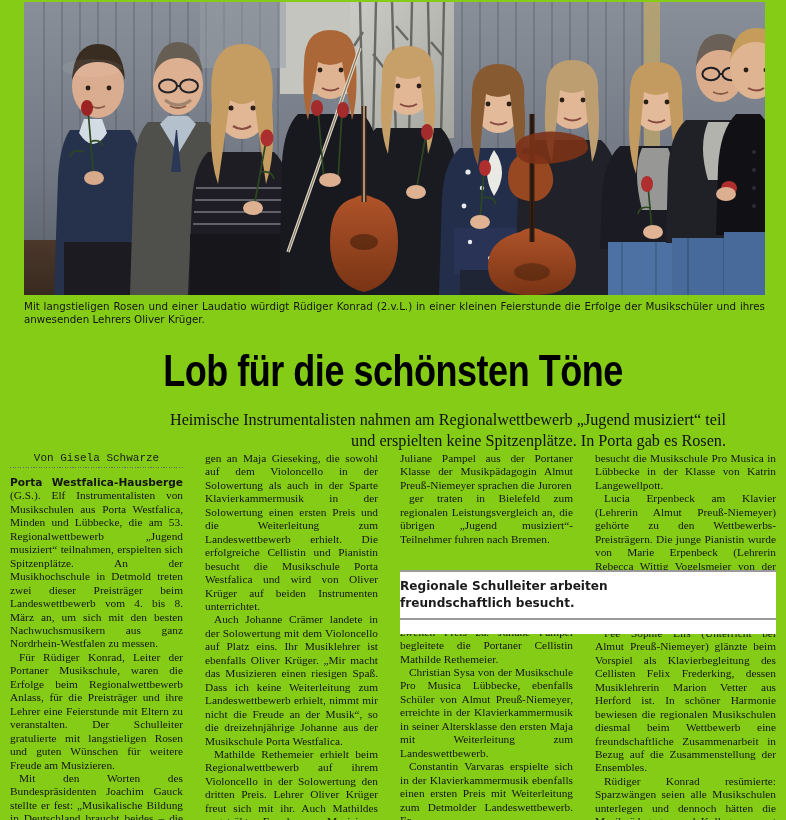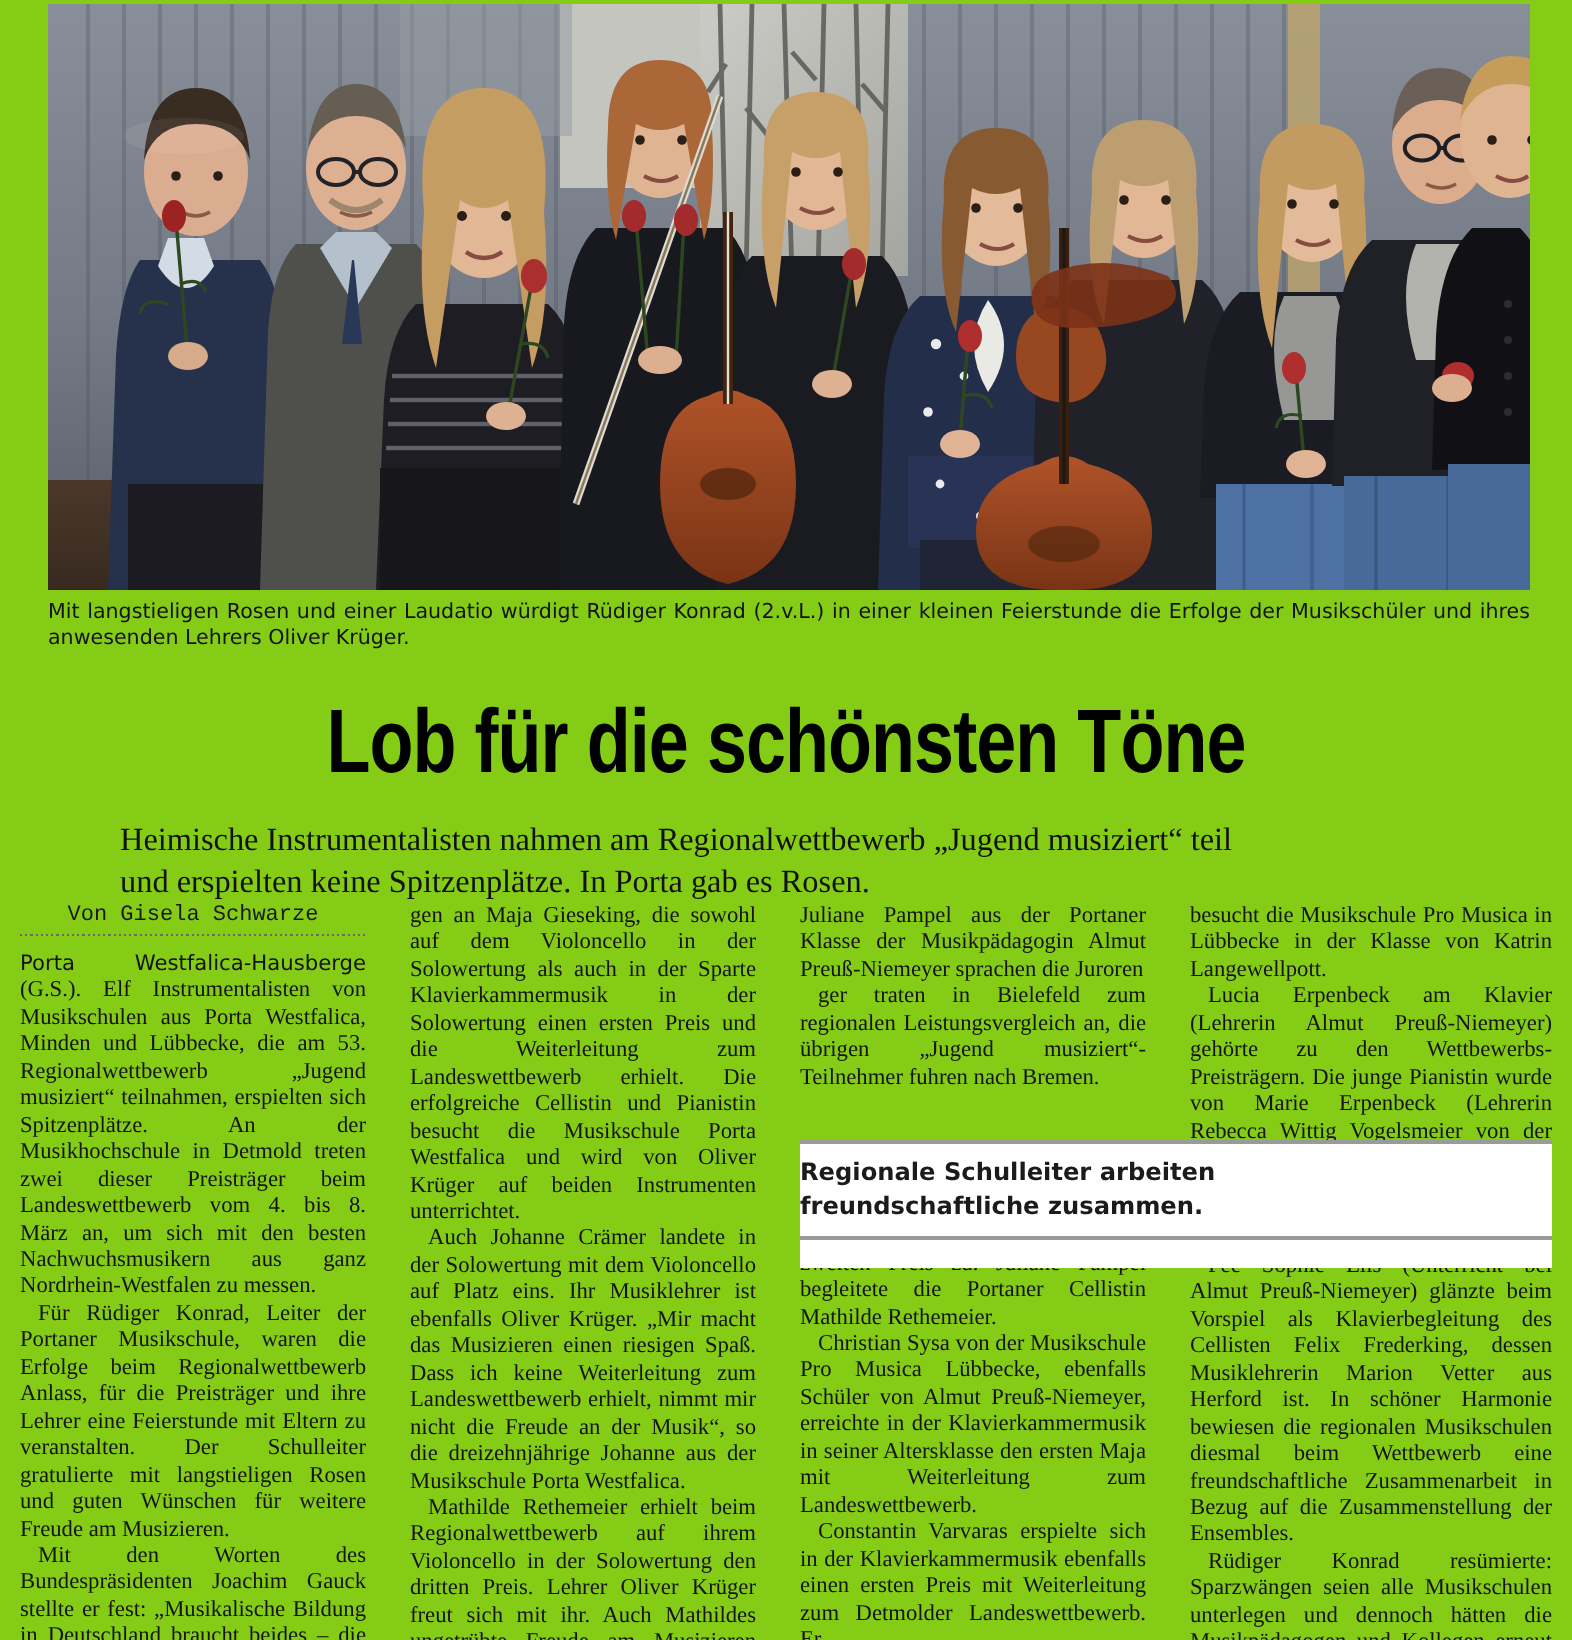--- a/index.html
+++ b/index.html
@@ -71,21 +71,21 @@
     letter-spacing: -0.6px;
     color: #000000;
     transform: scaleX(0.80);
     transform-origin: center top;
   }
   .subhead {
     position: absolute;
     left: 60px;
     top: 410px;
     width: 666px;
-    text-align: left;
+    text-align: right;
     font-family: "Liberation Serif", serif;
     font-size: 16.2px;
     line-height: 21px;
     color: #111111;
   }
   .subhead span { display: block; }
 
   
   .cols {
     position: absolute;
@@ -127,21 +127,21 @@
     font-size: 11.35px;
     line-height: 13.45px;
     text-align: justify;
     text-justify: inter-word;
     color: #141414;
     hyphens: manual;
   }
   p.body + p.body { text-indent: 9px; }
   p.body.noindent { text-indent: 0; }
   .lead-in {
-    font-weight: normal;
+    font-weight: bold;
     font-family: "DejaVu Sans", sans-serif;
     font-size: 10.6px;
   }
 
   
   .pullquote {
     position: absolute;
     left: 390px;
     top: 118px;
     width: 376px;
@@ -494,19 +494,19 @@
       <p class="body noindent">besucht die Musikschule Pro Musica in Lübbecke in der Klasse von Katrin Langewellpott.</p>
       <p class="body">Lucia Erpenbeck am Klavier (Lehrerin Almut Preuß-Niemeyer) gehörte zu den Wettbewerbs-Preisträgern. Die junge Pianistin wurde von Marie Erpenbeck (Lehrerin Rebecca Wittig Vogelsmeier von der Musikschule Minden) auf dem Cello und Anna Schulz-Ruthenberg auf der Querflöte (Katharina Ehlenbröker-Tönnies) begleitet.</p>
       <p class="body">Fee Sophie Elis (Unterricht bei Almut Preuß-Niemeyer) glänzte beim Vorspiel als Klavierbegleitung des Cellisten Felix Frederking, dessen Musiklehrerin Marion Vetter aus Herford ist. In schöner Harmonie bewiesen die regionalen Musikschulen diesmal beim Wettbewerb eine freundschaftliche Zusammenarbeit in Bezug auf die Zusammenstellung der Ensembles.</p>
       <p class="body">Rüdiger Konrad resümierte: Sparzwängen seien alle Musikschulen unterlegen und dennoch hätten die Musikpädagogen und Kollegen erneut gezeigt, dass die heimischen Musikschulen nicht nur in der Breitenarbeit, sondern auch an der Spitze Qualitätsleitungen zeigen können.</p>
     </div>
 
     <div class="pullquote">
       <div class="pq-rule"></div>
       <div class="pq-text">
         <span>Regionale Schulleiter arbeiten</span>
-        <span>freundschaftliche zusammen.</span>
+        <span>freundschaftlich besucht.</span>
       </div>
       <div class="pq-rule"></div>
     </div>
 
   </div>
 </div>
 
 </body></html>

